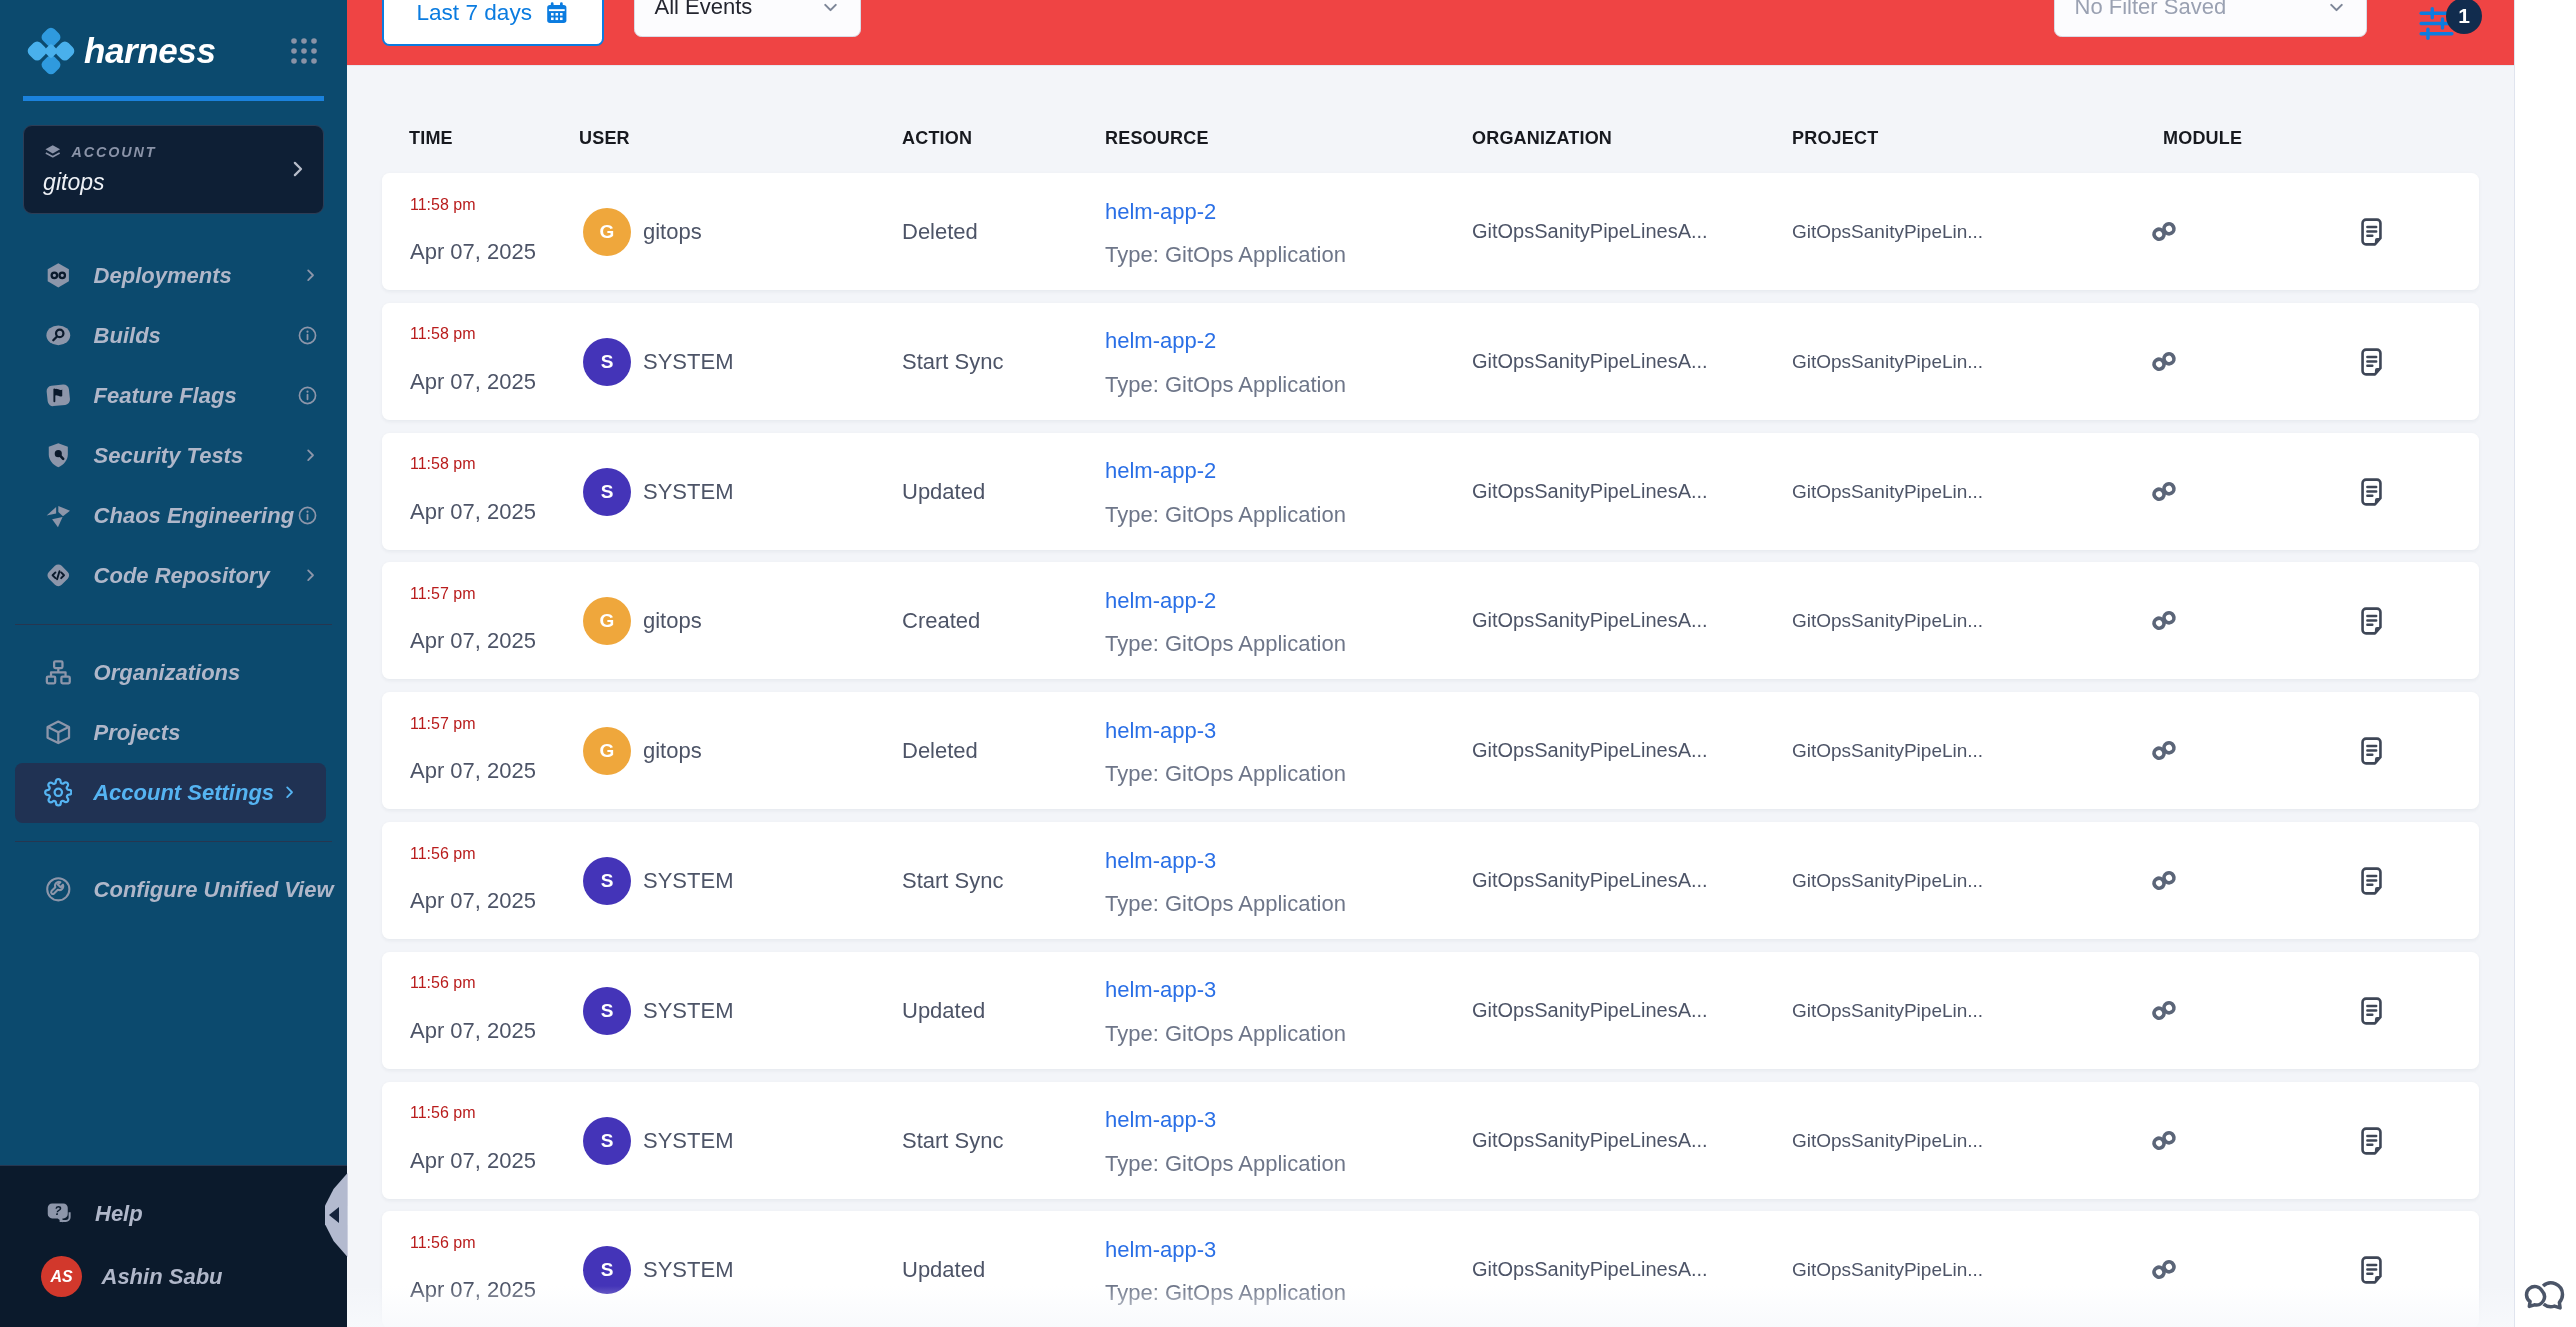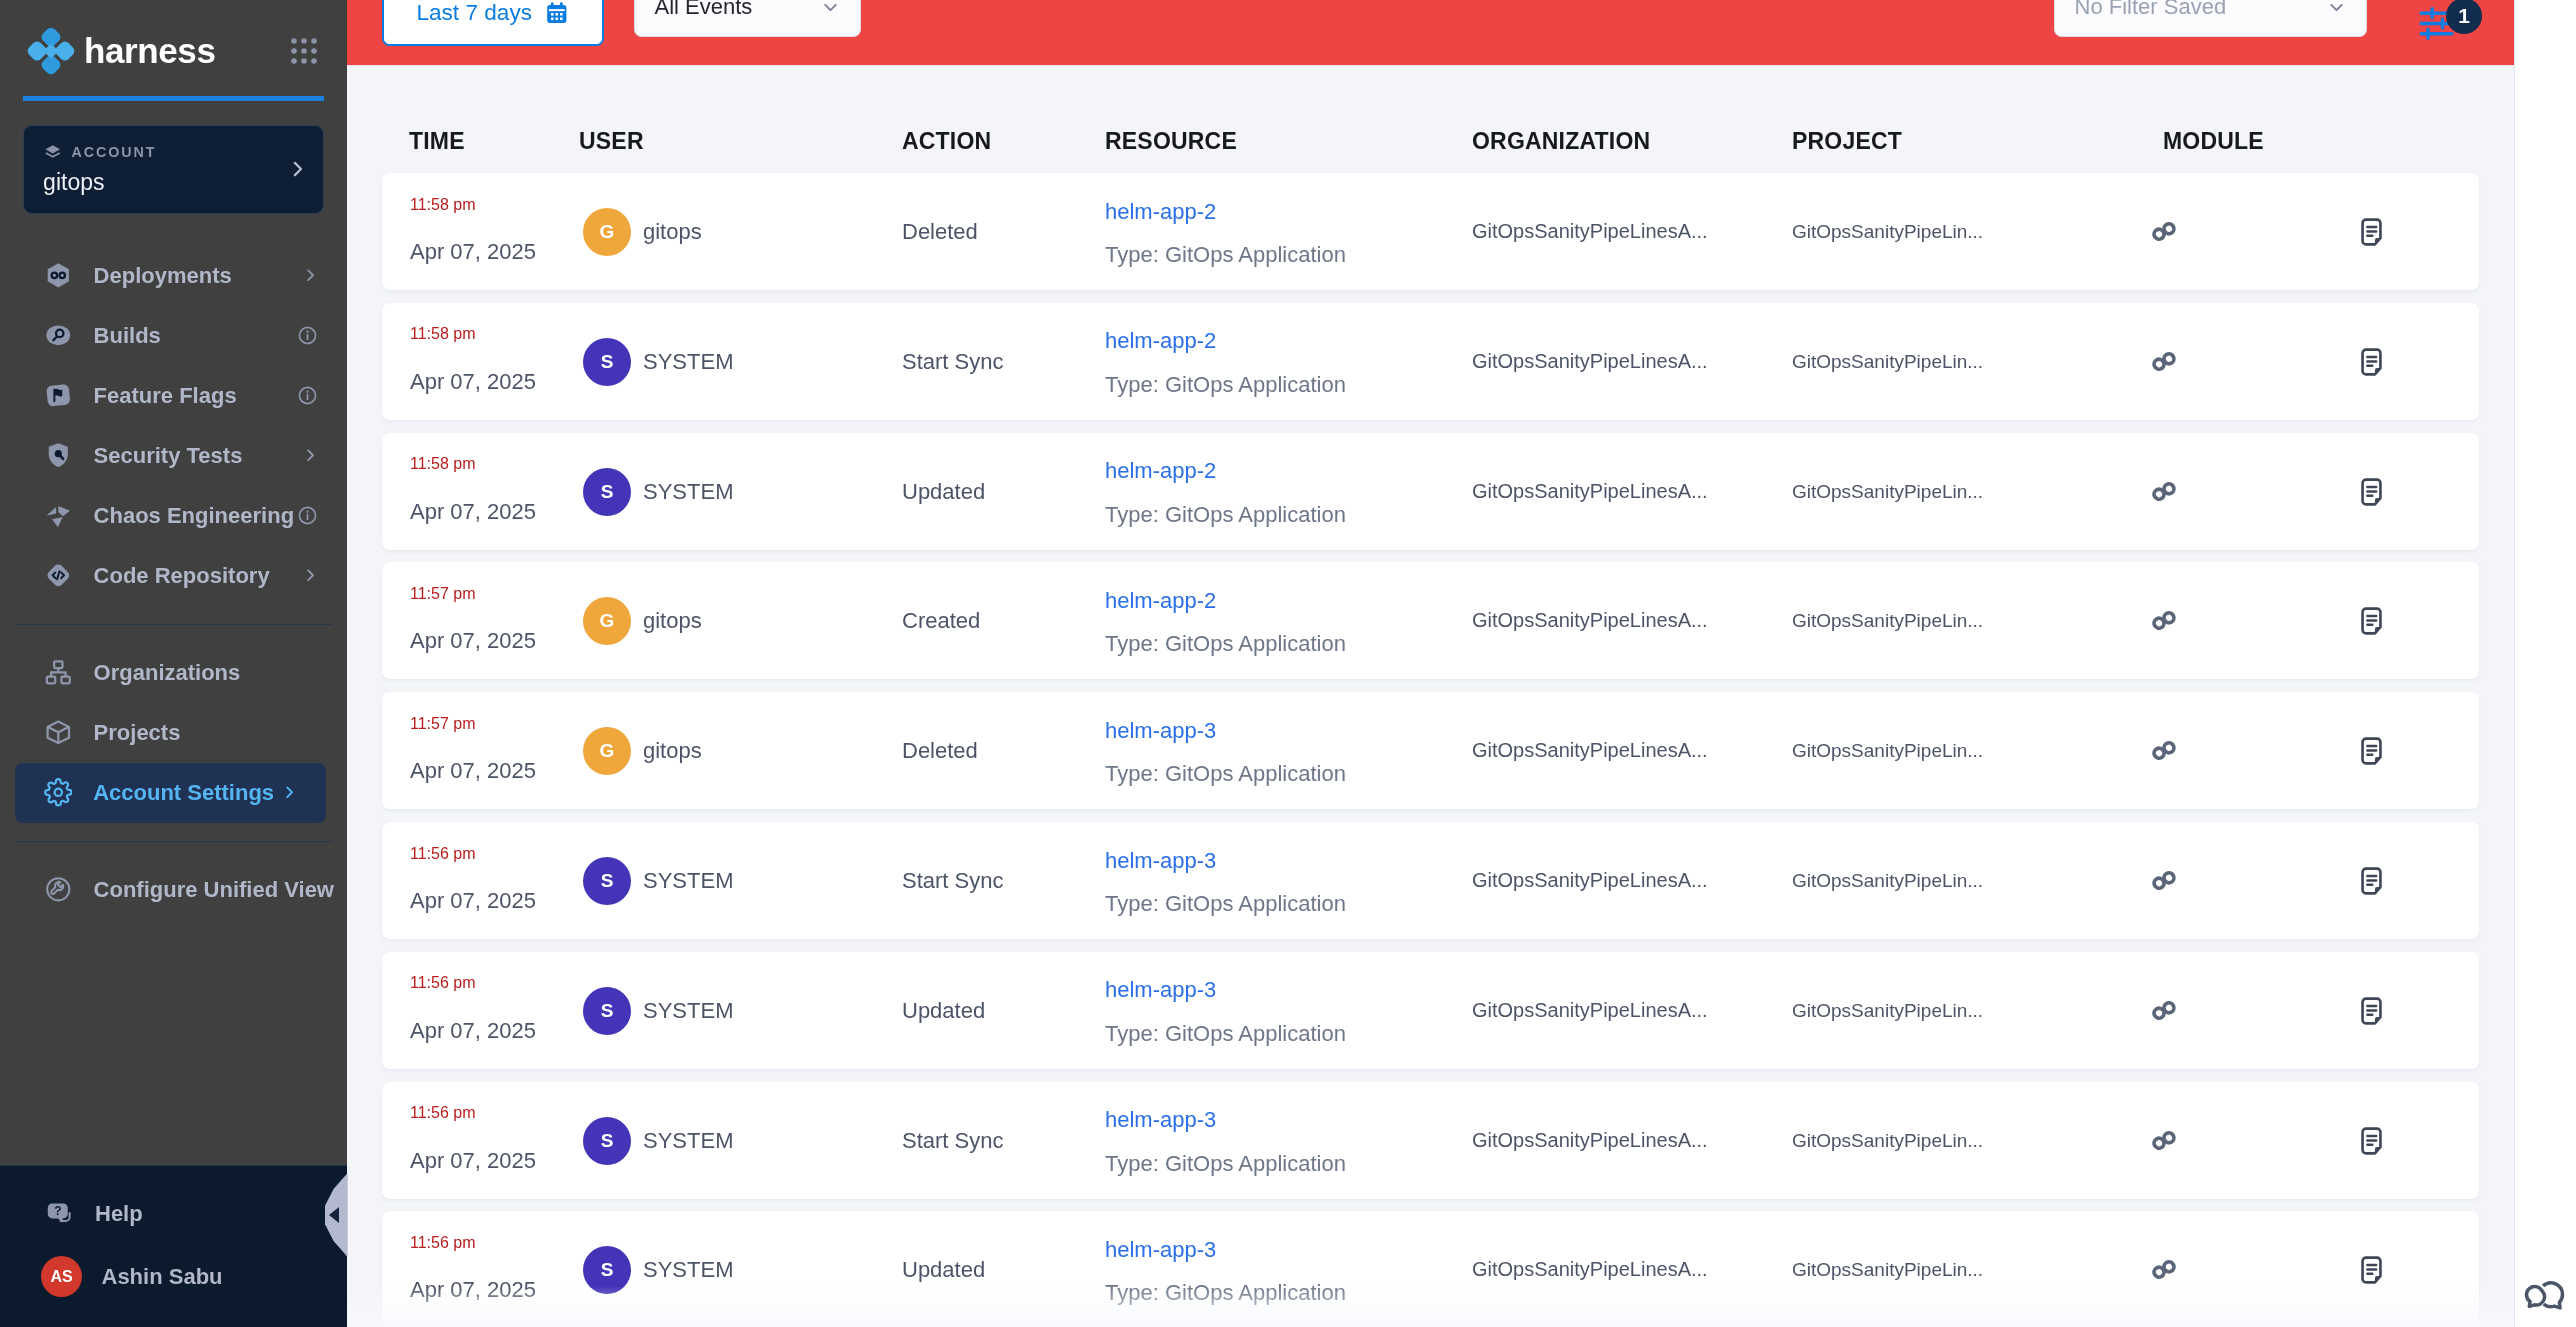--- a/index.html
+++ b/index.html
@@ -1,21 +1,21 @@
 <!DOCTYPE html>
 <html style="font-size:12px"><head>
 <meta charset="utf-8">
 <style>
   * { margin:0; padding:0; box-sizing:border-box; }
   html,body { width:2576px; height:1327px; }
   body { font-family:"Liberation Sans","DejaVu Sans",sans-serif; background:#f3f5f9; overflow:hidden; position:relative; }
   svg { display:block; width:100%; height:100%; }
 
   
-  .sidebar { position:absolute; left:0; top:0; width:347px; height:100%; background:#404040; z-index:5; }
+  .sidebar { position:absolute; left:0; top:0; width:347px; height:100%; background:#0c4a6e; z-index:5;font-style:italic; }
   .brand-row { display:flex; align-items:center; padding:27px 27px 0 27px; }
   .brand-logo { width:48px; height:48px; flex:0 0 auto; }
   .brand-name { color:#ffffff; font-size:35px; font-weight:700; margin-left:9px; letter-spacing:-0.4px; }
   .grid-icon { margin-left:auto; width:32px; height:32px; color:#8a93a7; cursor:pointer; }
   .brand-underline { height:4.5px; background:#1b82dd; margin:21px 22.6px 0; }
 
   .account-box { margin:24px 22.6px 0; border:1.5px solid #2d3d56; background:#0e1f35; border-radius:9px; padding:16.5px 19.5px; position:relative; cursor:pointer; }
   .account-label-row { display:flex; align-items:center; gap:9px; color:#8a93a8; }
   .layers-icon { width:19.5px; height:19.5px; }
   .account-label { font-size:14.3px; font-weight:700; letter-spacing:1.9px; }
@@ -52,21 +52,21 @@
   .select-filter { left:1707px; width:313px; color:#9aa1b2; }
   .filter-tool { position:absolute; left:2069px; top:0; width:83px; height:50px; cursor:pointer; }
   .filter-sliders { position:absolute; left:0; top:3px; width:41px; height:41px; color:#0b7ce0; }
   .filter-badge { position:absolute; left:30px; top:-2.3px; width:36px; height:36px; border-radius:50%; background:#112c4e; color:#fff; font-size:21px; font-weight:700; display:flex; align-items:center; justify-content:center; }
 
   .rightrail { position:absolute; right:0; top:0; bottom:0; width:62px; background:#ffffff; border-left:1.5px solid #e0e4ee; }
   .chat-icon { position:absolute; bottom:9px; left:50%; transform:translateX(-50%); width:44px; height:44px; color:#4b5568; cursor:pointer; }
 
   .content { position:absolute; left:0; top:66px; right:62px; bottom:0; overflow:hidden; background:#f3f5f9; }
   .thead { position:absolute; top:62px; left:0; right:0; height:25.6px; }
-  .th { position:absolute; top:0; font-size:23px; font-weight:700; color:#17191f; letter-spacing:0.2px; white-space:nowrap; }
+  .th { position:absolute; top:0; font-size:18px; font-weight:700; color:#17191f; letter-spacing:0.2px; white-space:nowrap; }
   .th:nth-child(1){ left:62px; } .th:nth-child(2){ left:232px; } .th:nth-child(3){ left:555px; }
   .th:nth-child(4){ left:758px; } .th:nth-child(5){ left:1125px; } .th:nth-child(6){ left:1445px; }
   .th:nth-child(7){ left:1816px; }
 
   .rows { position:absolute; left:35px; top:107px; width:2097px; }
   .row-card { position:relative; height:117px; background:#ffffff; border-radius:7.5px; margin-bottom:12.8px; box-shadow:0 1.5px 3.8px rgba(25,35,64,0.05); }
   .time-1 { position:absolute; left:28px; top:22.6px; font-size:16px; color:#b91c1c; }
   .time-2 { position:absolute; left:28px; top:66px; font-size:22px; color:#4d5467; }
   .avatar { position:absolute; left:201px; top:35px; width:48px; height:48px; border-radius:50%; color:#fff; font-size:19px; font-weight:700; display:flex; align-items:center; justify-content:center; }
   .c-user { position:absolute; left:261px; top:0; height:117px; line-height:117px; font-size:22px; color:#4d5467; }

